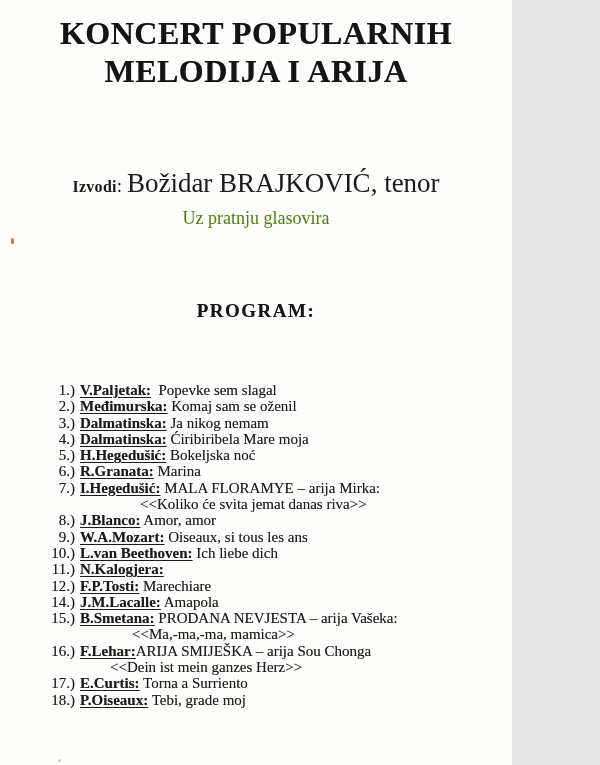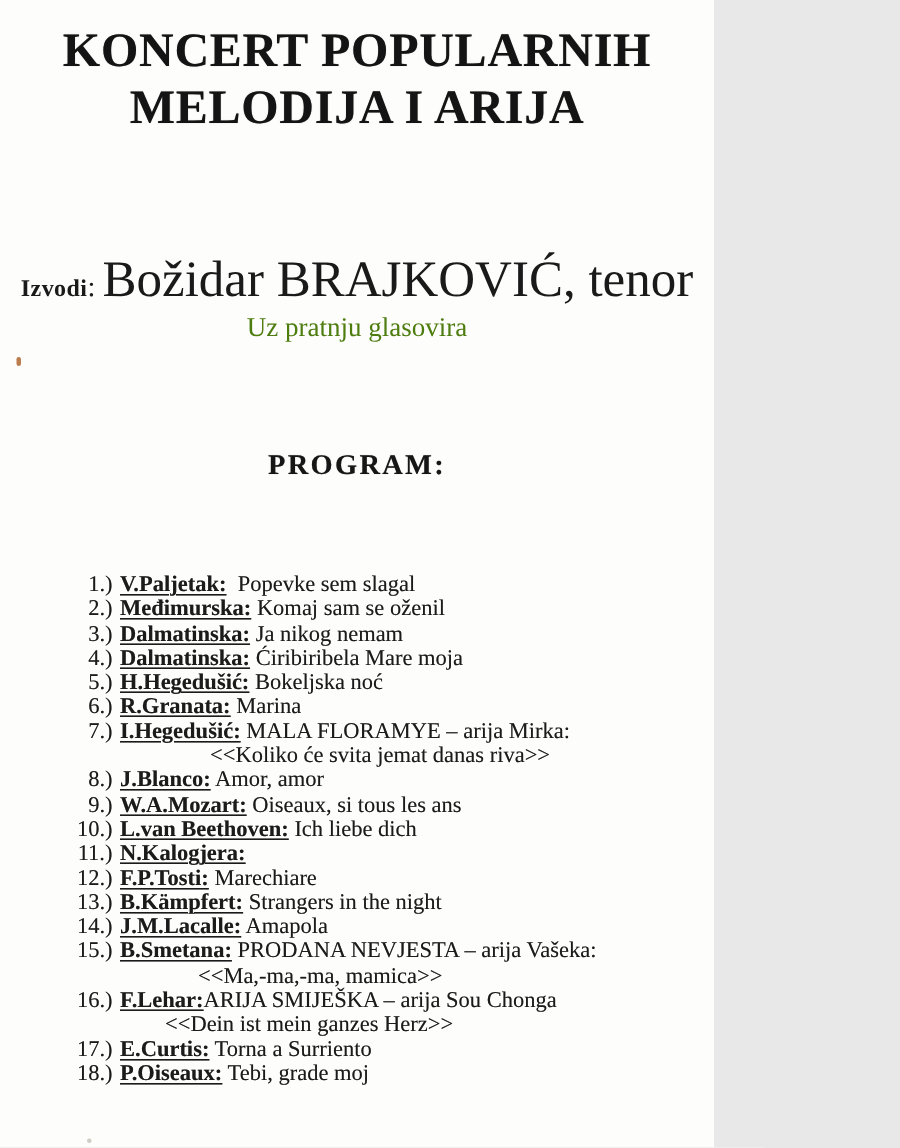--- a/index.html
+++ b/index.html
@@ -2,21 +2,21 @@
 <html><head>
 <meta charset="utf-8">
 <style>
   html, body {
     margin: 0;
     padding: 0;
     background: #e8e8e8;
   }
   .page {
     position: relative;
-    width: 476px;
+    width: 512px;
     height: 765px;
     background: #fdfdfb;
     overflow: hidden;
     font-family: "Liberation Serif", serif;
     color: #1e1e1e;
   }
   .title {
     position: absolute;
     top: 14px;
     left: 0;
@@ -40,21 +40,21 @@
     text-align: center;
     color: #1a1a1a;
   }
   .performer-label {
     font-weight: 700;
     font-size: 16px;
     letter-spacing: 0.3px;
     text-align: center;
   }
   .performer-colon { font-size: 19px; }
-  .performer-name { font-size: 34px; }
+  .performer-name { font-size: 27px; }
 
   .accompaniment {
     position: absolute;
     top: 208px;
     left: 0;
     right: 0;
     text-align: center;
     font-size: 18px;
     color: #4d7c0f;
   }
@@ -208,25 +208,20 @@
       <div class="row">
         <span class="num">11.)</span>
         <span class="composer">N.Kalogjera:</span>
       </div>
       <div class="row">
         <span class="num">12.)</span>
         <span class="composer">F.P.Tosti:</span>
         <span class="piece"> Marechiare</span>
       </div>
       <div class="row">
-        <span class="num">13.)</span>
-        <span class="composer">B.Kämpfert:</span>
-        <span class="piece"> Strangers in the night</span>
-      </div>
-      <div class="row">
         <span class="num">14.)</span>
         <span class="composer">J.M.Lacalle:</span>
         <span class="piece"> Amapola</span>
       </div>
       <div class="row">
         <span class="num">15.)</span>
         <span class="composer">B.Smetana:</span>
         <span class="piece"> PRODANA NEVJESTA – arija Vašeka:</span>
       </div>
       <div class="sub" style="padding-left: 88px;">&lt;&lt;Ma,-ma,-ma, mamica&gt;&gt;</div>

